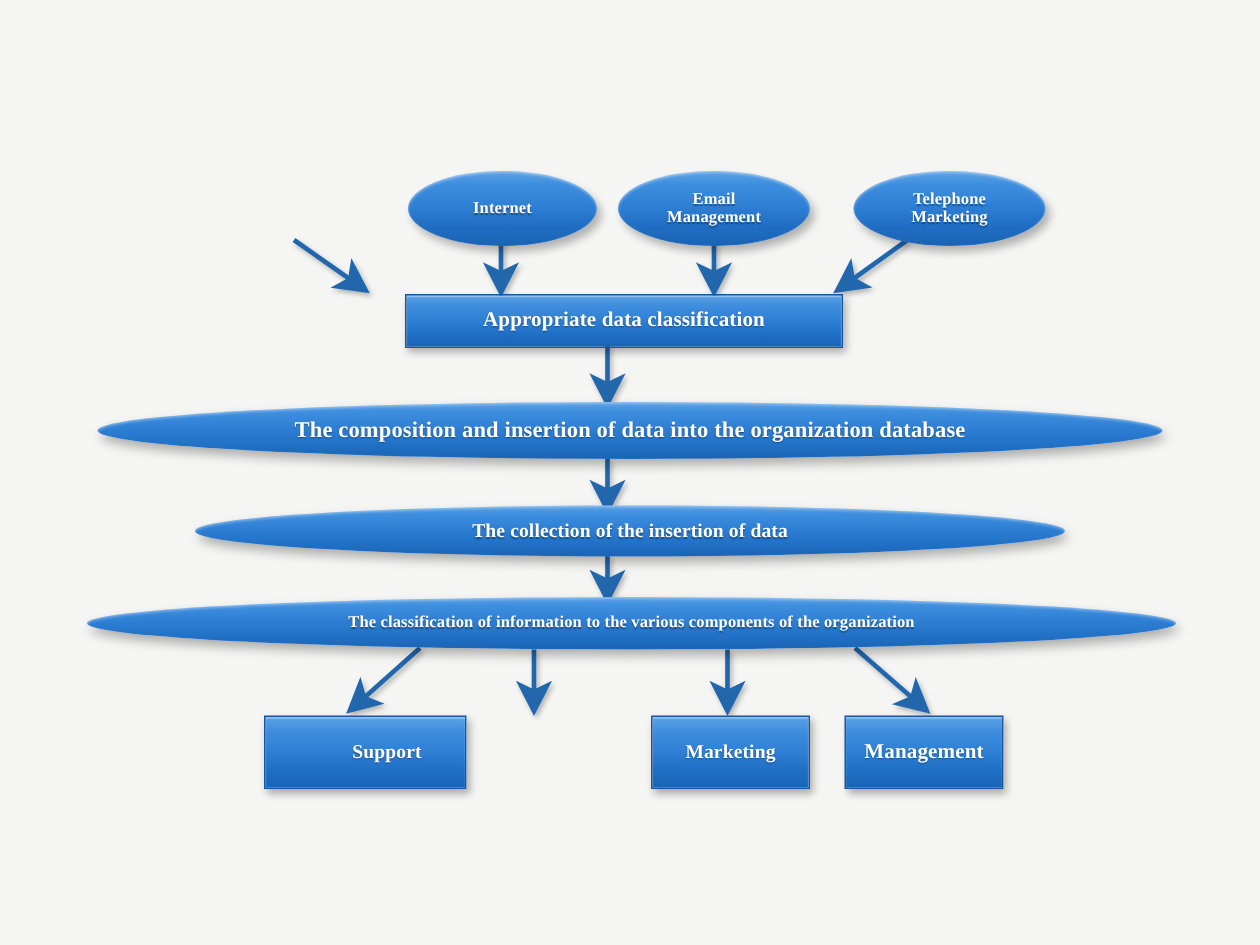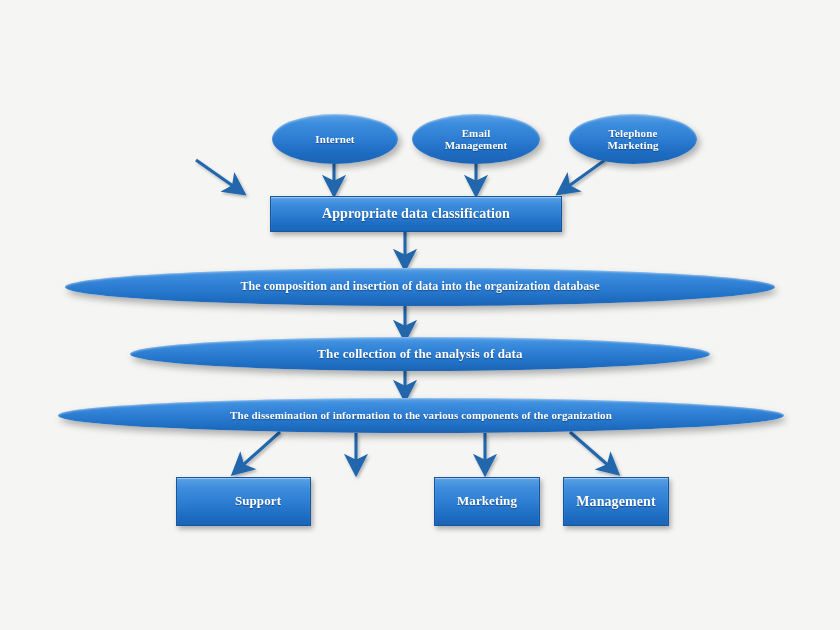--- a/index.html
+++ b/index.html
@@ -153,29 +153,29 @@
   <div class="src-ellipse" style="left:569px; top:114px; width:128px; height:50px;">
     <span class="node-label">Telephone
 Marketing</span>
   </div>
 
   <div class="rect-node" style="left:270px; top:196px; width:290px; height:34px;">
     <span class="node-label" style="font-size:14px;">Appropriate data classification</span>
   </div>
 
   <div class="wide-ellipse" style="left:65px; top:268px; width:710px; height:38px;">
-    <span class="node-label" style="font-size:12px;">The composition and insertion of data into the organization database</span>
+    <span class="node-label" style="font-size:15px;">The composition and insertion of data into the organization database</span>
   </div>
 
   <div class="wide-ellipse" style="left:130px; top:337px; width:580px; height:34px;">
-    <span class="node-label" style="font-size:13px;">The collection of the analysis of data</span>
+    <span class="node-label" style="font-size:13px;">The collection of the insertion of data</span>
   </div>
 
   <div class="wide-ellipse" style="left:58px; top:398px; width:726px; height:35px;">
-    <span class="node-label" style="font-size:11px;">The dissemination of information to the various components of the organization</span>
+    <span class="node-label" style="font-size:11px;">The classification of information to the various components of the organization</span>
   </div>
 
   <div class="rect-node" style="left:176px; top:477px; width:104px; height:47px;padding-left:29px;">
     <span class="node-label" style="font-size:13px;">Support</span>
   </div>
 
 
   <div class="rect-node" style="left:434px; top:477px; width:104px; height:47px;">
     <span class="node-label" style="font-size:13px;">Marketing</span>
   </div>

